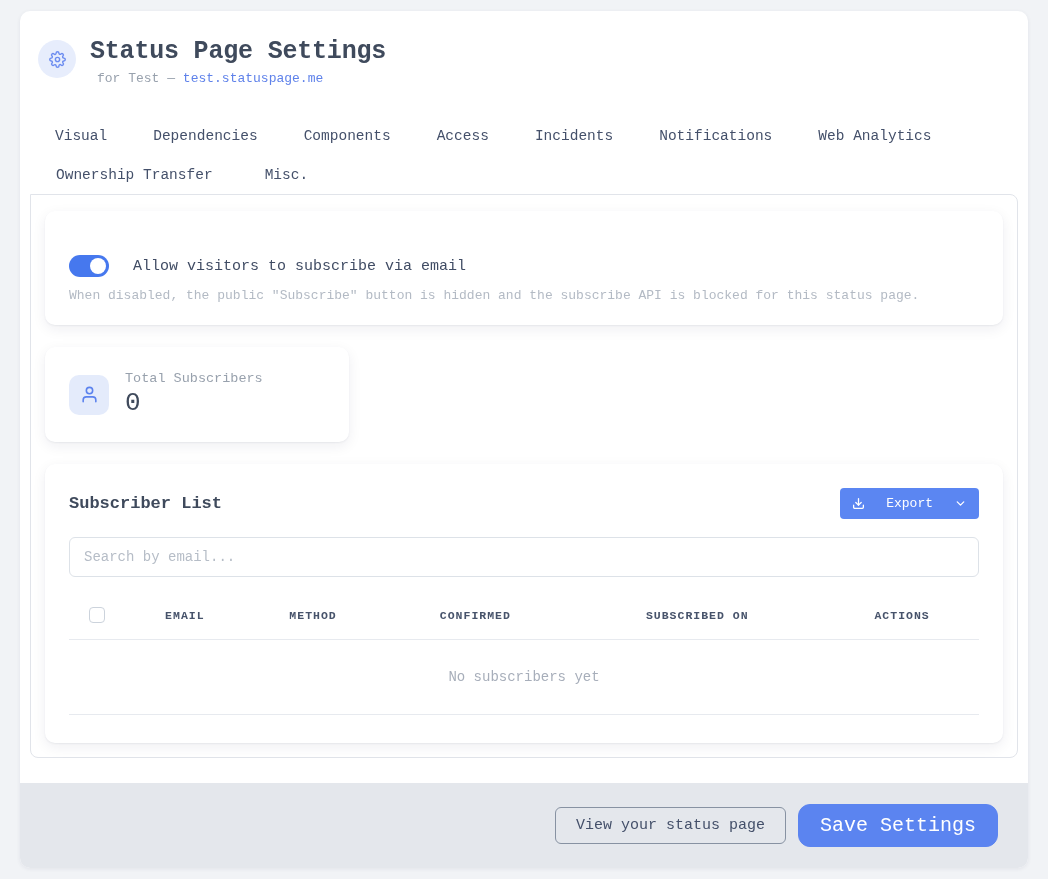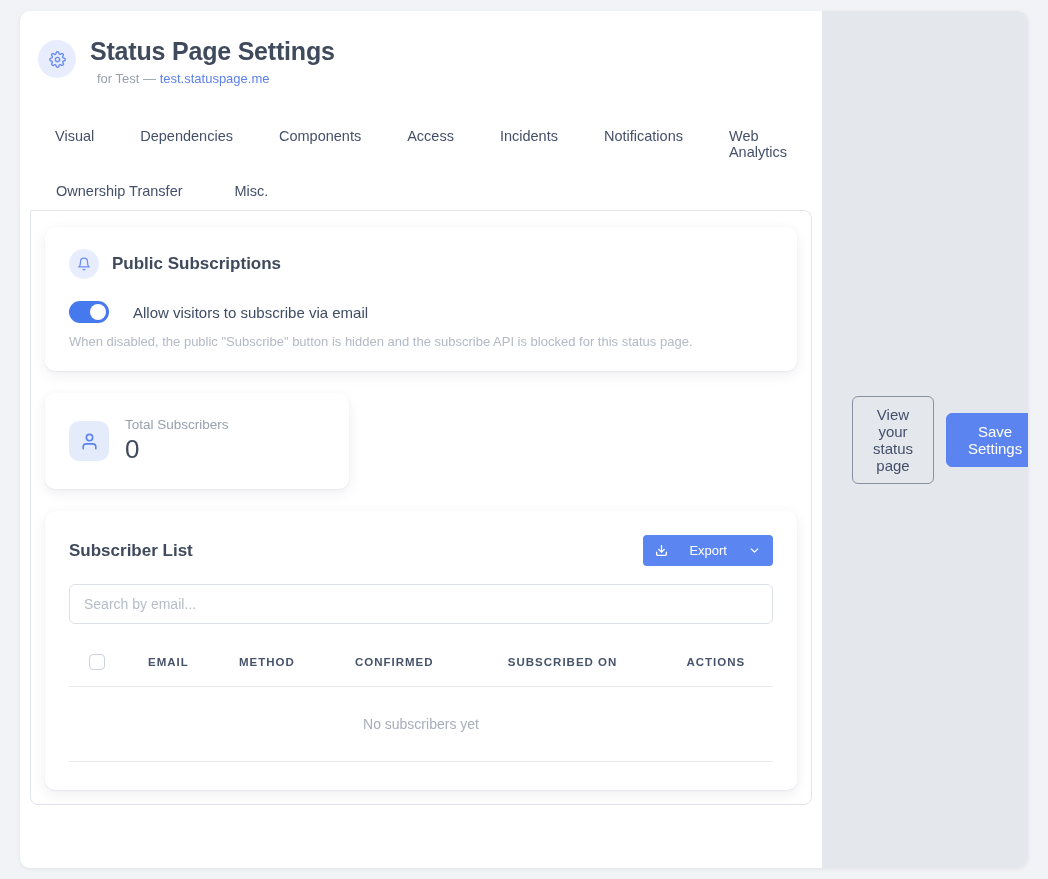--- a/index.html
+++ b/index.html
@@ -9,21 +9,23 @@
     font-family: "Liberation Sans", sans-serif;
     padding: 11px 20px;
     color: #3f4a5c;
   }
   .card {
     background: #fff;
     border-radius: 10px;
     box-shadow: 0 1px 4px rgba(25,35,65,.07);
     height: 857px;
     display: flex;
+    flex-direction: column;
     overflow: hidden;
+    font-family: Liberation Mono, monospace;
   }
   .card-body { flex: 1; padding: 26px 10px 16px; }
 
   
   .page-header { display: flex; gap: 14px; padding-left: 8px; }
   .icon-circle {
     width: 38px; height: 38px; border-radius: 50%;
     background: #e7edfc; color: #6d8df0;
     display: flex; align-items: center; justify-content: center;
     flex-shrink: 0; margin-top: 3px;
@@ -128,22 +130,22 @@
     background: #e4e7ec;
     padding: 21px 30px;
     display: flex; justify-content: flex-end; align-items: center; gap: 12px;
   }
   .btn-outline {
     background: transparent; border: 1px solid #8792a2; border-radius: 6px;
     color: #44506a; font-family: inherit; font-size: 15px;
     padding: 9px 20px; cursor: pointer;
   }
   .btn-primary {
-    background: #5b84f0; border: 1px solid #5b84f0; border-radius: 6px;
-    color: #fff; font-family: inherit; font-size: 15px;
+    background: #5b84f0; border: 1px solid #5b84f0; border-radius: 12px;
+    color: #fff; font-family: inherit; font-size: 20px;
     padding: 9px 21px; cursor: pointer;
   }
 </style>
 </head>
 <body>
 
 <div class="card">
   <div class="card-body">
 
     <div class="page-header">
@@ -173,29 +175,20 @@
     </div>
 
     <div class="tabs-row2">
       <div class="tab">Ownership Transfer</div>
       <div class="tab">Misc.</div>
     </div>
 
     <div class="panel">
 
       <div class="section-card pub-card">
-        <div class="pub-header">
-          <div class="icon-circle sm">
-            <svg viewBox="0 0 24 24" fill="none" stroke="currentColor" stroke-width="2" stroke-linecap="round" stroke-linejoin="round">
-              <path d="M18 8A6 6 0 0 0 6 8c0 7-3 9-3 9h18s-3-2-3-9"></path>
-              <path d="M13.73 21a2 2 0 0 1-3.46 0"></path>
-            </svg>
-          </div>
-          <div class="section-title">Public Subscriptions</div>
-        </div>
         <div class="toggle-row">
           <div class="toggle">
             <span class="knob"></span>
           </div>
           <div class="toggle-label">Allow visitors to subscribe via email</div>
         </div>
         <div class="hint">When disabled, the public "Subscribe" button is hidden and the subscribe API is blocked for this status page.</div>
       </div>
 
       <div class="section-card stats-card">

